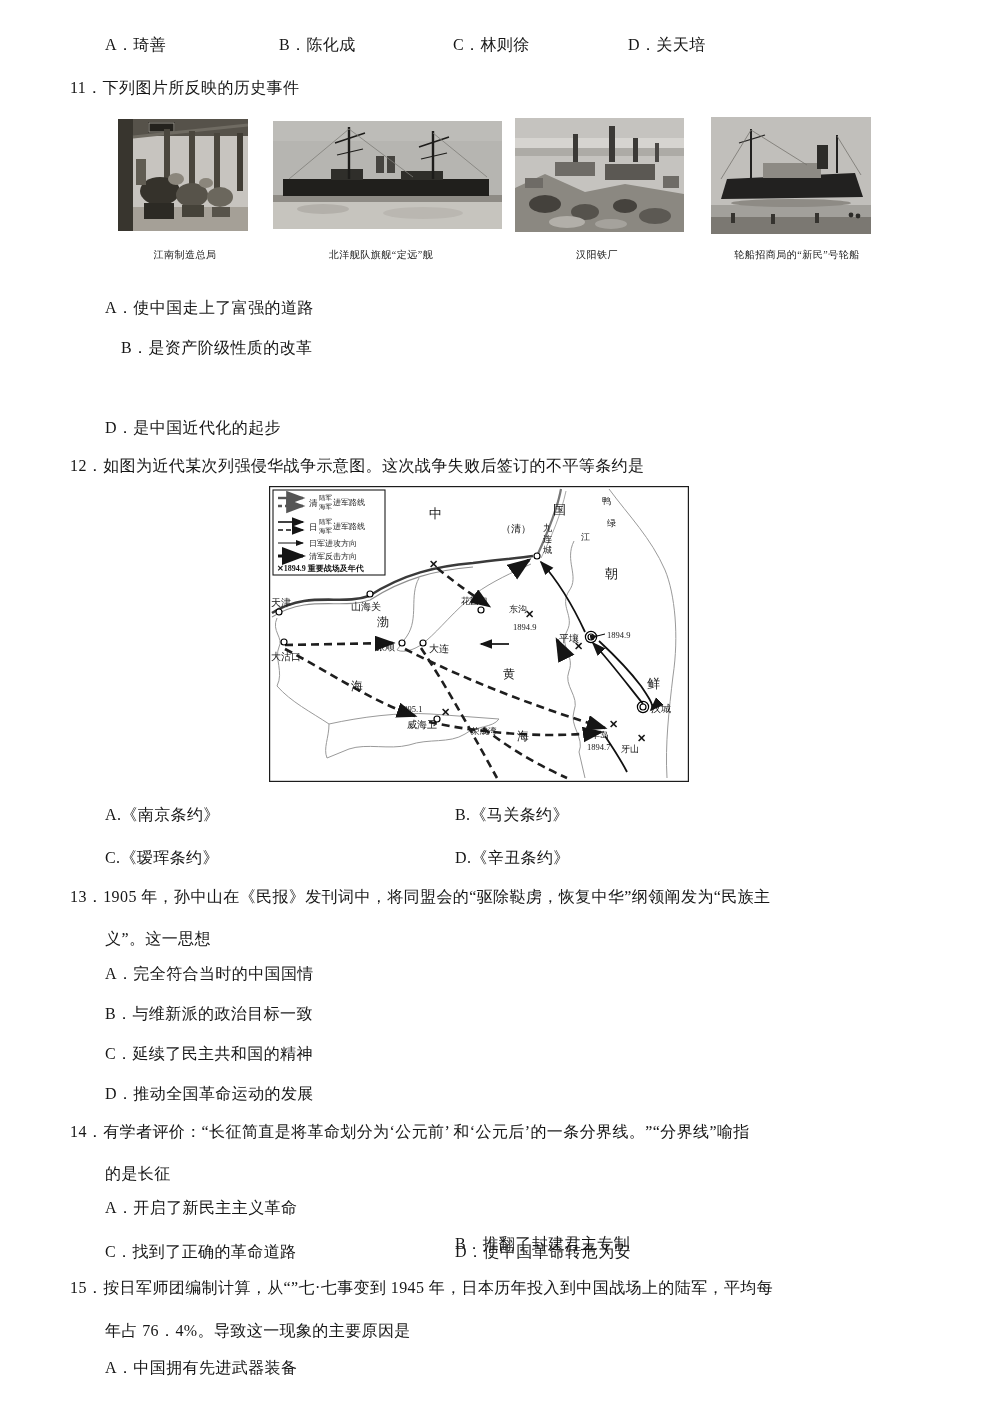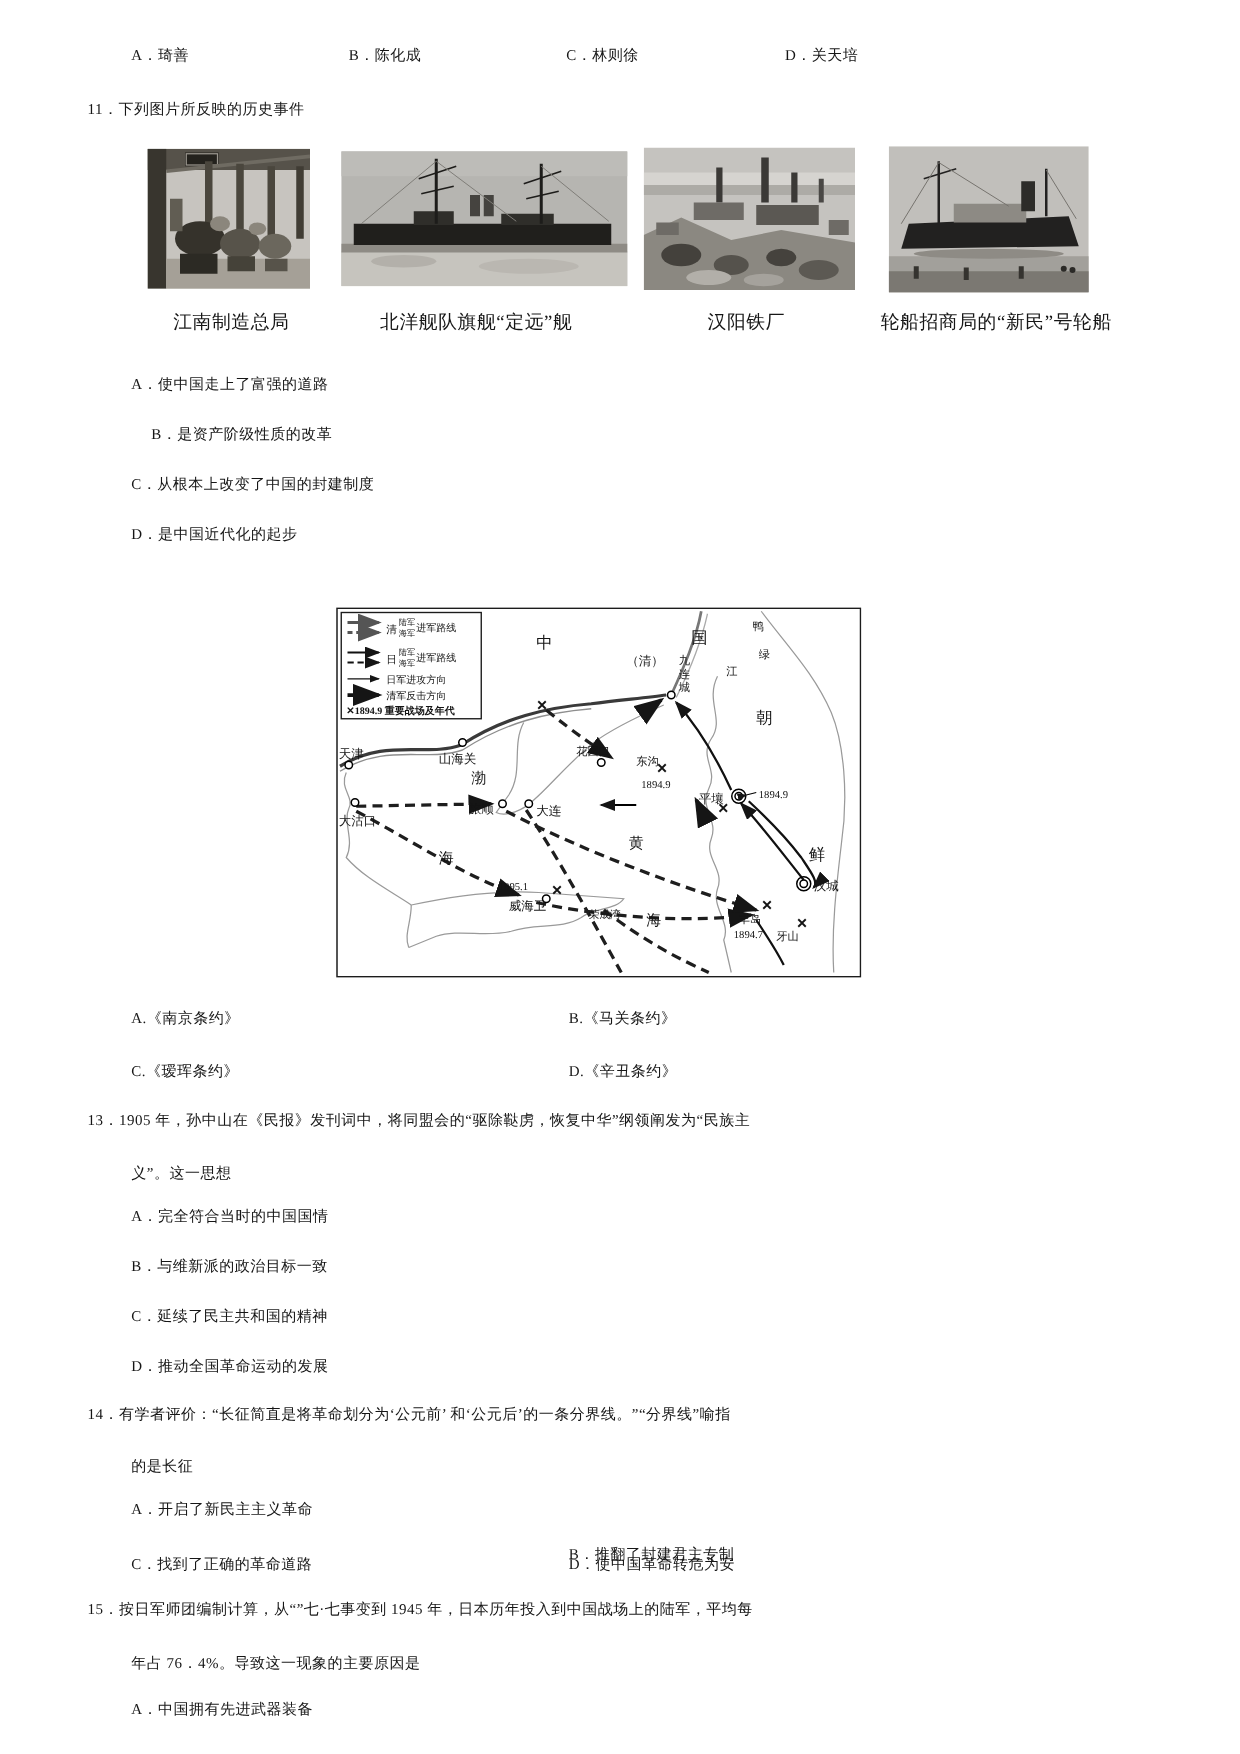--- a/index.html
+++ b/index.html
@@ -1,19 +1,19 @@
 <!DOCTYPE html>
 <html><head>
 <meta charset="utf-8">
 <style>
   html,body{margin:0;padding:0;background:#fff;}
   .page{position:relative;width:992px;height:1403px;background:#ffffff;overflow:hidden;
         font-family:"Liberation Serif","DejaVu Serif",serif;color:#161616;}
-  .line{position:absolute;font-size:12px;line-height:21px;white-space:nowrap;letter-spacing:.4px;}
-  .cap{position:absolute;font-size:15px;white-space:nowrap;letter-spacing:.5px;transform:translateX(-50%);}
+  .line{position:absolute;font-size:16px;line-height:21px;white-space:nowrap;letter-spacing:.4px;}
+  .cap{position:absolute;font-size:10px;white-space:nowrap;letter-spacing:.5px;transform:translateX(-50%);}
   .photo{position:absolute;}
   .photo svg{display:block;}
   .mapwrap{position:absolute;left:269px;top:486px;width:420px;height:296px;}
   svg text{font-family:"Liberation Serif","DejaVu Serif",serif;fill:#141414;}
 </style>
 </head>
 <body>
 
 <div class="page">
 
@@ -120,23 +120,23 @@
     </svg>
   </div>
 
   <div class="cap" style="left:185px;top:248px;">江南制造总局</div>
   <div class="cap" style="left:381px;top:248px;">北洋舰队旗舰“定远”舰</div>
   <div class="cap" style="left:597px;top:248px;">汉阳铁厂</div>
   <div class="cap" style="left:797px;top:248px;">轮船招商局的“新民”号轮船</div>
 
   <div class="line" style="left:105px;top:297px;">A．使中国走上了富强的道路</div>
   <div class="line" style="left:105px;top:337px;margin-left:16px;">B．是资产阶级性质的改革</div>
-  <div class="line" style="left:105px;top:377px;">C．从根本上改变了中国的封建制度</div>
   <div class="line" style="left:105px;top:417px;">D．是中国近代化的起步</div>
 
+  <div class="line" style="left:70px;top:455px;">12．如图为近代某次列强侵华战争示意图。这次战争失败后签订的不平等条约是</div>
 
   <div class="mapwrap">
     <svg width="420" height="296" viewBox="0 0 420 296">
       <defs>
         <marker id="ab" markerWidth="9" markerHeight="8" refX="7" refY="3" orient="auto">
             <path d="M0,0L8,3L0,6Z" fill="#151515"></path>
           </marker>
         <marker id="ag" markerWidth="9" markerHeight="8" refX="7" refY="3" orient="auto">
             <path d="M0,0L8,3L0,6Z" fill="#555"></path>
           </marker>

